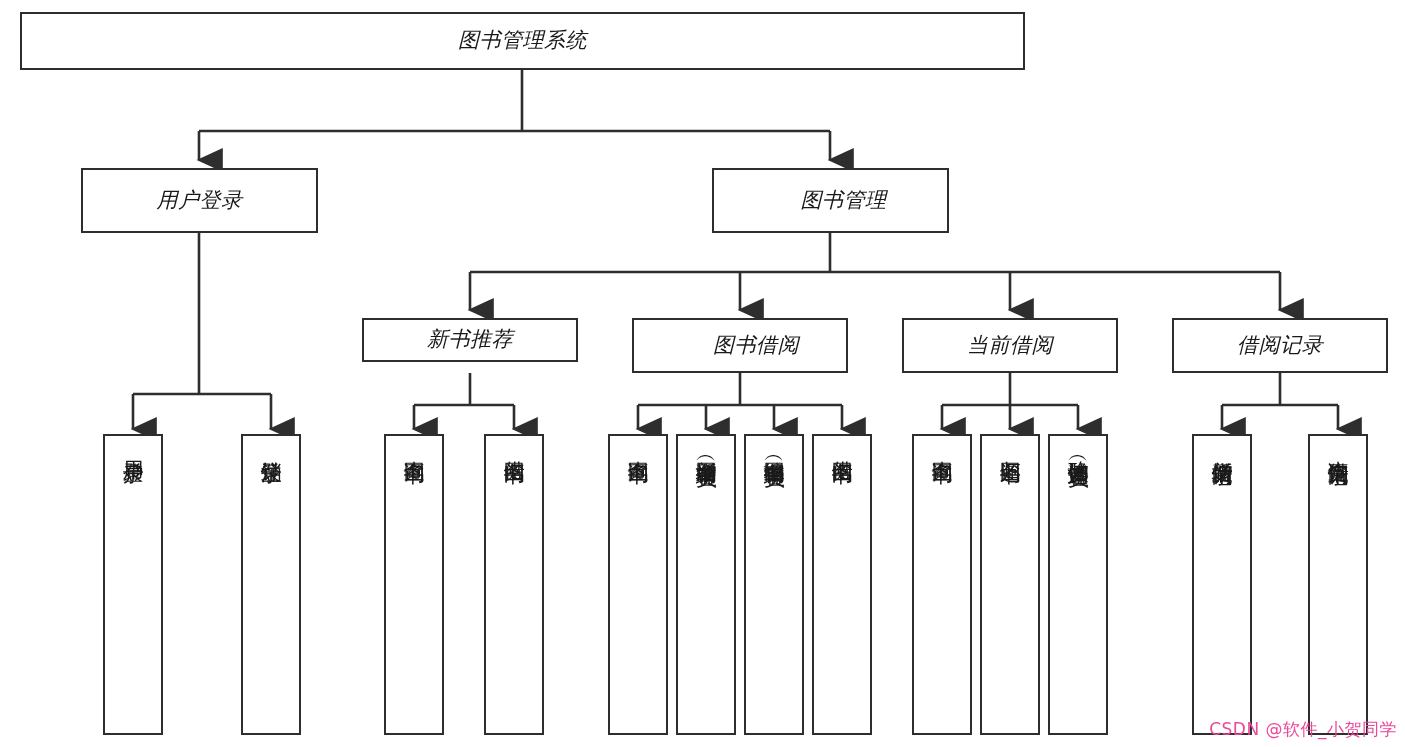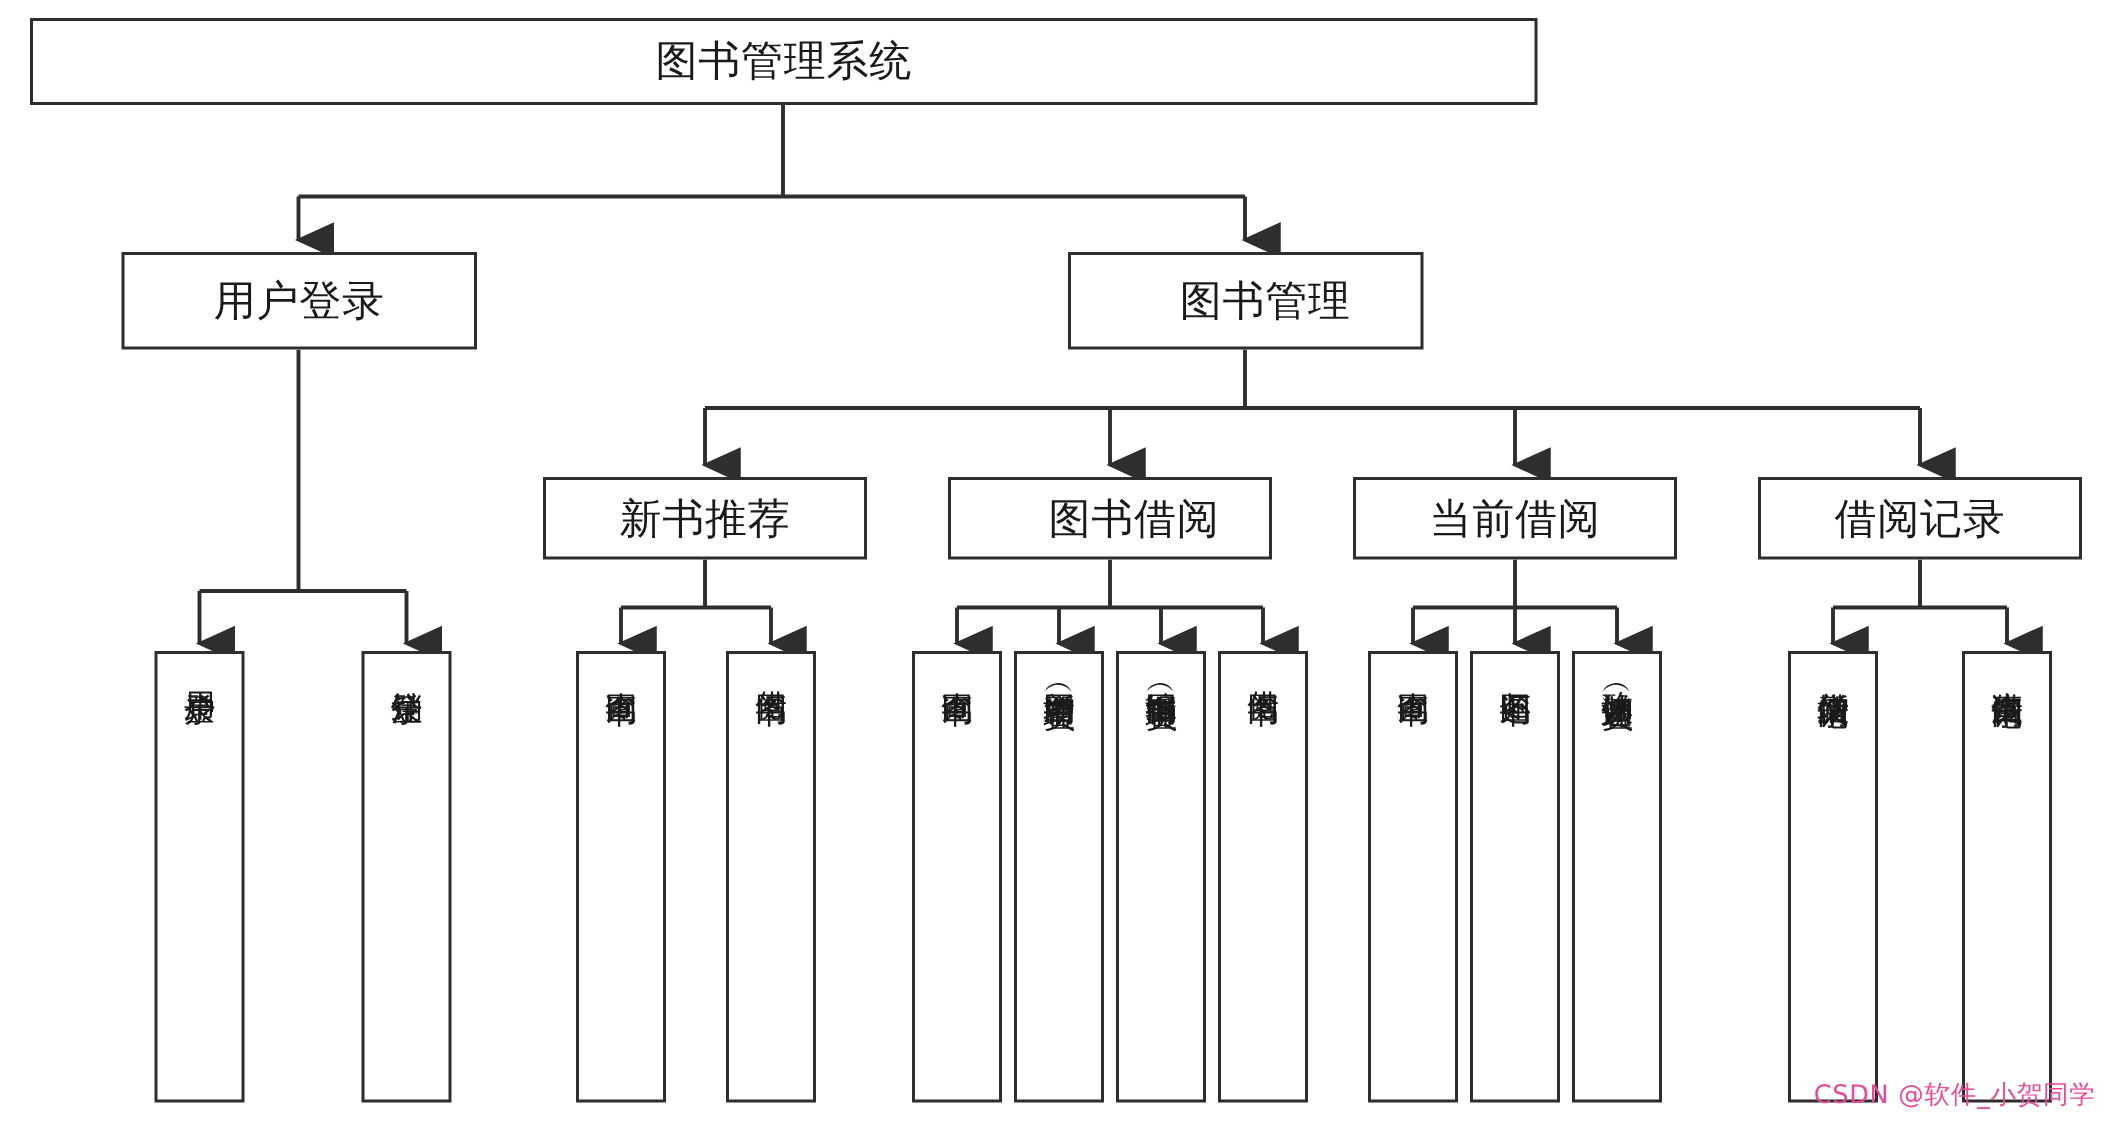--- a/index.html
+++ b/index.html
@@ -28,24 +28,25 @@
     position: absolute;
     box-sizing: border-box;
     background: #ffffff;
     border: 2px solid #2e2e2e;
     display: flex;
     align-items: center;
     justify-content: center;
     color: #1a1a1a;
   }
   .node-h .node-label {
-    font-size: 28px;
+    font-size: 21px;
     line-height: 1.2;
     white-space: nowrap;
     letter-spacing: 0.5px;
+    font-style: italic;
   }
   .node-v {
     padding: 8px 0;
     align-items: flex-start;
     justify-content: center;
   }
   .node-v .node-label {
     writing-mode: vertical-rl;
     text-orientation: upright;
     font-size: 21px;
@@ -122,21 +123,21 @@
     <span class="node-label">图书管理系统</span>
   </div>
 
   <div class="node node-h" style="left:81px; top:168px; width:237px; height:65px;">
     <span class="node-label">用户登录</span>
   </div>
   <div class="node node-h" style="left:712px; top:168px; width:237px; height:65px;padding-left:26px;">
     <span class="node-label">图书管理</span>
   </div>
 
-  <div class="node node-h" style="left:362px; top:318px; width:216px; height:55px;">
+  <div class="node node-h" style="left:362px; top:318px; width:216px; height:44px;">
     <span class="node-label">新书推荐</span>
   </div>
   <div class="node node-h" style="left:632px; top:318px; width:216px; height:55px;padding-left:32px;">
     <span class="node-label">图书借阅</span>
   </div>
   <div class="node node-h" style="left:902px; top:318px; width:216px; height:55px;">
     <span class="node-label">当前借阅</span>
   </div>
   <div class="node node-h" style="left:1172px; top:318px; width:216px; height:55px;">
     <span class="node-label">借阅记录</span>

